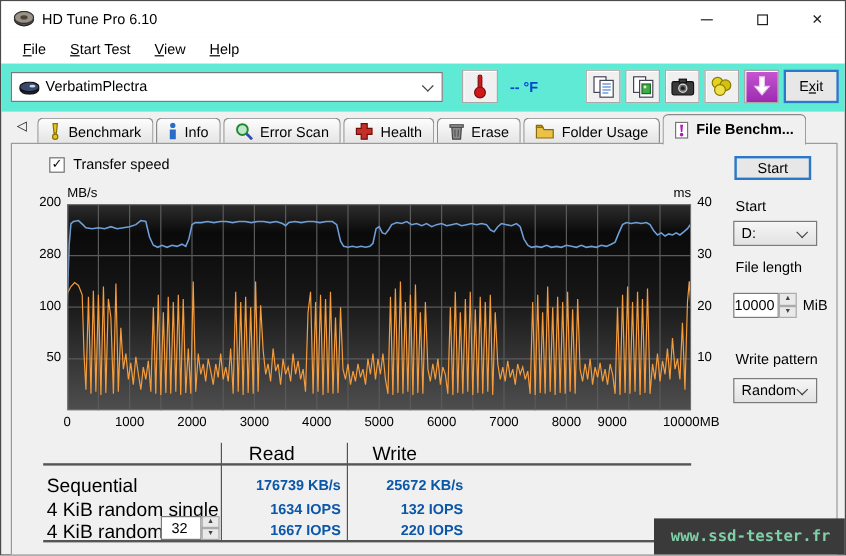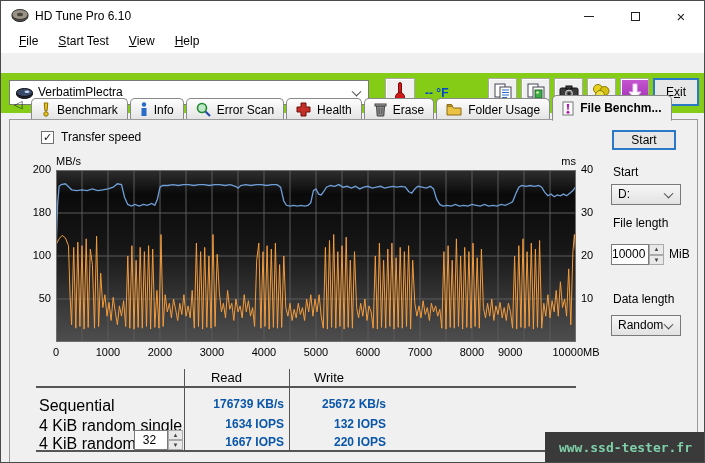--- a/index.html
+++ b/index.html
@@ -11,21 +11,21 @@
   .win-btns{position:absolute;right:0;top:0;height:30px;display:flex;}
   .win-btn{width:46px;height:30px;display:flex;align-items:center;justify-content:center;color:#222;}
   .glyph-min{width:10px;height:0;border-top:1px solid #222;}
   .glyph-max{width:9px;height:9px;border:1px solid #222;}
   .glyph-close{font-size:15px;line-height:15px;}
   
   .menubar{position:absolute;left:0;top:30px;width:100%;height:22px;background:#ffffff;font-size:12px;display:flex;padding-left:8px;}
   .menu-item{padding:3px 10px 0 10px;color:#000;}
   .u{text-decoration:underline;}
   
-  .toolbar{position:absolute;left:0;top:52px;width:100%;height:40px;background:#84cc16;margin-top:20px;}
+  .toolbar{position:absolute;left:0;top:52px;width:100%;height:40px;background:#5eead4;}
   .combo{position:absolute;background:#fff;border:1px solid #7a7a7a;font-size:12px;color:#000;}
   .combo .chev{position:absolute;right:8px;top:50%;width:7px;height:7px;border-right:1.5px solid #444;border-bottom:1.5px solid #444;transform:translateY(-70%) rotate(45deg);}
   .drive-combo{left:8px;top:7px;width:360px;height:25px;line-height:23px;padding-left:28px;}
   .tool-btn{position:absolute;top:5px;width:29px;height:28px;background:#f0f0f0;border:1px solid #a8a8a8;box-shadow:inset 1px 1px 0 #fff;display:flex;align-items:center;justify-content:center;}
   .temp-text{position:absolute;left:424px;top:13px;font-size:12px;font-weight:bold;color:#0047cc;}
   .exit-btn{position:absolute;left:652px;top:5px;width:46px;height:28px;background:#e7e7e7;border:2px solid #2a78c8;font-size:12px;text-align:center;line-height:24px;color:#000;}
   .save-btn{background:linear-gradient(180deg,#c756d2,#9c2bb0);}
   
   .thermo{position:relative;width:10px;height:20px;}
   .thermo .stem{position:absolute;left:3px;top:0;width:4px;height:14px;background:#d01818;border-radius:2px 2px 0 0;border:1px solid #7a1010;}
@@ -48,21 +48,21 @@
   .tick{position:absolute;font-size:11px;color:#000;}
   
   .side-label{position:absolute;font-size:12px;color:#000;}
   .start-btn{position:absolute;left:611px;top:129px;width:64px;height:20px;background:#e7e7e7;border:2px solid #2a78c8;font-size:12px;text-align:center;line-height:16px;}
   .side-combo{height:21px;line-height:19px;padding-left:6px;background:linear-gradient(180deg,#f6f6f6,#e2e2e2);}
   .num-input{position:absolute;background:#fff;border:1px solid #7a7a7a;font-size:12px;text-align:right;padding-right:3px;}
   .spin{position:absolute;width:15px;display:flex;flex-direction:column;}
   .spin span{flex:1;background:#e9e9e9;border:1px solid #ababab;font-size:6px;line-height:8px;text-align:center;color:#444;}
   
   .res-label{position:absolute;font-size:16px;color:#000;}
-  .res-head{position:absolute;font-size:13px;color:#000;text-align:center;}
+  .res-head{position:absolute;font-size:16px;color:#000;text-align:center;}
   .res-val{position:absolute;font-size:12px;font-weight:bold;color:#0a56a8;text-align:right;}
   .hline{position:absolute;height:2px;background:#555;}
   .vline{position:absolute;width:1px;background:#555;}
   
   .watermark{position:absolute;left:544px;top:431px;width:161px;height:31px;background:#3a3a3a;color:#7fcfa8;font-family:"DejaVu Sans Mono",monospace;font-size:13px;font-weight:bold;display:flex;align-items:center;justify-content:center;}
 </style>
 </head>
 <body>
 
 <div class="window">
@@ -267,21 +267,21 @@
           <line x1="0" y1="43" x2="520" y2="43" stroke="#5a5a5a" stroke-width="1"></line>
           <polyline points="0.0,82.6 1.6,34.4 3.1,16.3 5.2,14.6 9.4,13.8 13.0,17.2 15.6,19.8 20.8,20.6 26.0,19.8 31.2,20.6 36.4,18.9 41.6,20.6 46.8,19.8 52.0,18.9 57.2,17.2 61.4,13.8 65.5,14.6 68.6,27.5 71.8,34.4 75.4,36.1 79.0,34.4 83.2,36.1 87.4,34.4 91.5,35.3 95.7,33.5 98.8,35.3 101.4,29.2 104.0,17.2 106.6,15.5 111.8,15.5 117.0,14.6 122.2,15.5 127.4,14.6 132.6,14.6 137.8,15.5 143.0,14.6 148.2,14.6 153.4,15.5 158.6,14.6 163.8,14.6 169.0,15.5 174.2,14.6 179.4,16.3 182.0,18.1 184.6,15.5 189.8,14.6 195.0,15.5 200.2,14.6 205.4,14.6 210.6,15.5 215.8,14.6 221.0,14.6 224.6,17.2 227.8,31.0 230.4,35.3 234.0,36.1 237.6,35.3 241.3,36.1 244.9,35.3 248.6,36.1 252.2,35.3 254.8,32.7 257.4,20.6 260.0,18.9 262.6,24.1 265.2,24.9 267.8,21.5 270.4,17.2 274.6,15.5 278.7,16.3 282.9,14.6 287.0,17.2 291.2,16.3 295.4,18.1 299.5,16.3 303.7,18.9 307.8,17.2 312.0,16.3 316.2,18.1 320.3,17.2 324.5,16.3 328.6,18.1 332.8,17.2 337.0,16.3 341.1,17.2 345.3,16.3 349.4,17.2 352.6,21.5 355.7,23.2 358.8,18.9 361.9,16.3 366.1,17.2 370.2,18.1 374.4,16.3 377.5,18.9 380.6,29.2 383.8,34.4 386.9,36.1 391.0,35.3 395.2,36.1 399.4,34.4 403.5,36.1 407.7,35.3 411.8,36.1 416.0,34.4 420.2,35.3 424.3,36.1 428.5,34.4 432.6,36.1 436.8,35.3 441.0,36.1 445.1,34.4 449.3,35.3 453.4,33.5 456.6,31.8 459.7,24.1 462.8,17.2 465.9,15.5 470.1,16.3 474.2,15.5 478.4,16.3 482.6,15.5 485.7,17.2 488.8,22.4 491.9,25.8 495.0,24.1 498.2,26.7 501.3,24.9 504.4,25.8 507.5,24.1 510.6,25.8 513.8,23.2 516.9,20.6 520.0,16.3" fill="none" stroke="#6f9fd8" stroke-width="1.3"></polyline>
           <polyline points="0.0,74.8 3.1,68.8 6.2,65.4 9.4,67.9 12.5,75.7 14.0,124.7 15.6,154.8 17.7,77.4 19.8,158.2 21.8,72.2 23.9,156.5 26.0,75.7 28.1,159.1 30.2,68.8 32.2,157.4 34.3,79.1 36.4,94.6 38.5,158.2 40.6,66.2 42.6,156.5 44.7,103.2 46.8,137.6 48.9,124.7 51.0,146.2 53.0,132.4 55.1,150.5 57.2,127.3 59.3,141.9 61.4,154.8 63.4,135.9 65.5,146.2 67.6,130.7 69.7,156.5 71.8,86.0 73.8,158.2 75.9,75.7 78.0,159.1 80.1,90.3 82.2,157.4 84.2,77.4 86.3,158.2 88.4,81.7 90.5,156.5 92.6,75.7 94.6,159.1 96.7,79.1 98.8,157.4 100.9,120.4 103.0,158.2 105.0,64.5 107.1,156.5 109.2,124.7 111.3,141.9 113.4,133.3 115.4,147.9 117.5,129.0 119.6,139.3 121.7,150.5 123.8,133.3 125.8,144.5 127.9,124.7 130.0,146.2 132.1,135.9 134.2,147.9 136.2,120.4 138.3,158.2 140.4,73.1 142.5,156.5 144.6,81.7 146.6,159.1 148.7,77.4 150.8,157.4 152.9,86.0 155.0,158.2 157.0,64.5 159.1,156.5 161.2,84.3 163.3,122.1 165.4,141.9 167.4,133.3 169.5,147.9 171.6,120.4 173.7,139.3 175.8,133.3 177.8,150.5 179.9,129.0 182.0,141.9 184.1,135.9 186.2,147.9 188.2,124.7 190.3,141.9 192.4,130.7 194.5,146.2 196.6,137.6 198.6,156.5 200.7,90.3 202.8,73.1 204.9,158.2 207.0,81.7 209.0,156.5 211.1,75.7 213.2,159.1 215.3,79.1 217.4,157.4 219.4,73.1 221.5,158.2 223.6,94.6 225.7,157.4 227.8,86.0 229.8,137.6 231.9,146.2 234.0,133.3 236.1,150.5 238.2,139.3 240.2,147.9 242.3,133.3 244.4,144.5 246.5,137.6 248.6,150.5 250.6,129.0 252.7,141.9 254.8,124.7 256.9,146.2 259.0,129.0 261.0,141.9 263.1,124.7 265.2,146.2 267.3,158.2 269.4,77.4 271.4,159.1 273.5,70.5 275.6,157.4 277.7,64.5 279.8,158.2 281.8,81.7 283.9,156.5 286.0,75.7 288.1,159.1 290.2,67.1 292.2,157.4 294.3,90.3 296.4,158.2 298.5,81.7 300.6,137.6 302.6,147.9 304.7,133.3 306.8,146.2 308.9,129.0 311.0,150.5 313.0,135.9 315.1,141.9 317.2,158.2 319.3,86.0 321.4,159.1 323.4,73.1 325.5,157.4 327.6,90.3 329.7,158.2 331.8,79.1 333.8,156.5 335.9,73.1 338.0,159.1 340.1,87.7 342.2,157.4 344.2,77.4 346.3,158.2 348.4,81.7 350.5,156.5 352.6,75.7 354.6,159.1 356.7,90.3 358.8,133.3 360.9,146.2 363.0,135.9 365.0,147.9 367.1,130.7 369.2,144.5 371.3,137.6 373.4,150.5 375.4,133.3 377.5,141.9 379.6,135.9 381.7,146.2 383.8,139.3 385.8,158.2 387.9,81.7 390.0,159.1 392.1,75.7 394.2,157.4 396.2,90.3 398.3,158.2 400.4,68.8 402.5,156.5 404.6,86.0 406.6,159.1 408.7,77.4 410.8,157.4 412.9,81.7 415.0,158.2 417.0,73.1 419.1,156.5 421.2,87.7 423.3,158.2 425.4,79.1 427.4,137.6 429.5,147.9 431.6,133.3 433.7,146.2 435.8,129.0 437.8,150.5 439.9,135.9 442.0,144.5 444.1,132.4 446.2,147.9 448.2,137.6 450.3,150.5 452.4,133.3 454.5,141.9 456.6,158.2 458.6,86.0 460.7,159.1 462.8,75.7 464.9,157.4 467.0,68.8 469.0,158.2 471.1,81.7 473.2,156.5 475.3,73.1 477.4,159.1 479.4,79.1 481.5,157.4 483.6,70.5 485.7,158.2 487.8,133.3 489.8,146.2 491.9,124.7 494.0,147.9 496.1,130.7 498.2,141.9 500.2,120.4 502.3,146.2 504.4,111.8 506.5,137.6 508.6,129.0 510.6,146.2 512.7,98.9 514.8,154.8 516.9,81.7 518.4,64.5 520.0,90.3" fill="none" stroke="#f59c3c" stroke-width="1"></polyline>
         </g>
       <rect x="0.5" y="0.5" width="519" height="171" fill="none" stroke="#6e6e6e"></rect>
     </svg>
   </div>
   <div id="chart-labels" style="position:absolute;left:0;top:0;width:705px;height:463px;pointer-events:none">
       <div class="tick" style="left: 16px; width: 34px; text-align: right; top: 291px;">50</div>
       <div class="tick" style="left: 16px; width: 34px; text-align: right; top: 248px;">100</div>
-      <div class="tick" style="left: 16px; width: 34px; text-align: right; top: 205px;">180</div>
+      <div class="tick" style="left: 16px; width: 34px; text-align: right; top: 205px;">280</div>
       <div class="tick" style="left: 16px; width: 34px; text-align: right; top: 162px;">200</div>
       <div class="tick" style="left: 580px; top: 291px;">10</div>
       <div class="tick" style="left: 580px; top: 248px;">20</div>
       <div class="tick" style="left: 580px; top: 205px;">30</div>
       <div class="tick" style="left: 580px; top: 162px;">40</div>
       <div class="tick" style="left: 29px; width: 52px; text-align: center; top: 345px;">0</div>
       <div class="tick" style="left: 81px; width: 52px; text-align: center; top: 345px;">1000</div>
       <div class="tick" style="left: 133px; width: 52px; text-align: center; top: 345px;">2000</div>
       <div class="tick" style="left: 185px; width: 52px; text-align: center; top: 345px;">3000</div>
       <div class="tick" style="left: 237px; width: 52px; text-align: center; top: 345px;">4000</div>
@@ -299,21 +299,21 @@
     <span>D:</span>
     <span class="chev"></span>
   </div>
   <span class="side-label" style="left:612px;top:215px">File length</span>
   <div class="num-input" style="left:610px;top:243px;width:38px;height:21px;line-height:19px">10000</div>
   <div class="spin" style="left:648px;top:243px;height:21px">
     <span>▲</span>
       <span>▼</span>
   </div>
   <span class="side-label" style="left:668px;top:246px">MiB</span>
-  <span class="side-label" style="left:612px;top:291px">Data length</span>
+  <span class="side-label" style="left:612px;top:291px">Write pattern</span>
   <div class="combo side-combo" style="left:610px;top:314px;width:70px">
     <span>Random</span>
     <span class="chev"></span>
   </div>
 
   <div class="res-head" style="left:178px;top:369px;width:95px">Read</div>
   <div class="res-head" style="left:278px;top:369px;width:100px">Write</div>
   <div class="vline" style="left:183px;top:368px;height:81px"></div>
   <div class="vline" style="left:288px;top:368px;height:81px"></div>
   <div class="hline" style="left:35px;top:385px;width:540px"></div>

